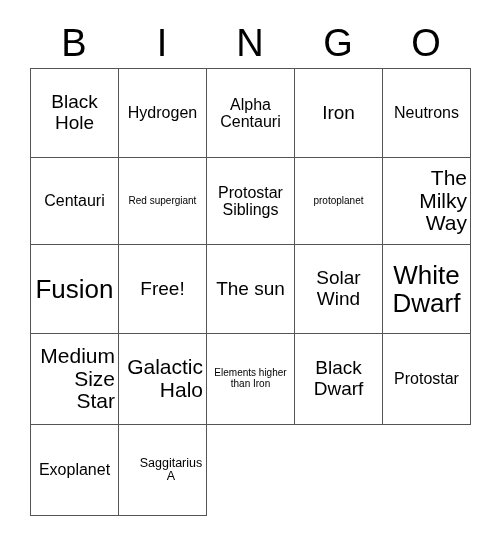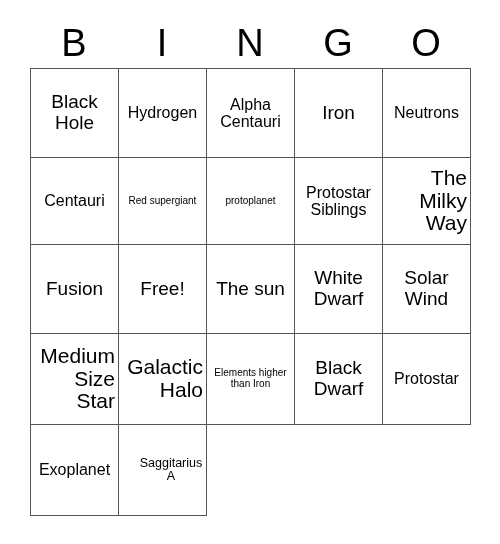--- a/index.html
+++ b/index.html
@@ -70,21 +70,21 @@
     overflow: hidden;
   }
   .cell span {
     display: block;
     line-height: 1.08;
     word-break: break-word;
   }
 
   
   .s-xl span { font-size: 19px; }
-  .s-lg span { font-size: 19px; }
+  .s-lg span { font-size: 26px; }
   .s-md span { font-size: 21px; text-align: right; }
   .s-sm span { font-size: 16px; }
   .s-xs span { font-size: 10px; }
   .s-xxs span { font-size: 12.5px; margin-left: 17px; }
 </style>
 </head>
 <body>
 
 <div class="card">
 
@@ -111,43 +111,43 @@
       </div>
       <div class="cell s-sm">
         <span>Neutrons</span>
       </div>
       <div class="cell s-sm">
         <span>Centauri</span>
       </div>
       <div class="cell s-xs">
         <span>Red supergiant</span>
       </div>
+      <div class="cell s-sm">
+        <span>Protostar Siblings</span>
+      </div>
       <div class="cell s-xs">
         <span>protoplanet</span>
-      </div>
-      <div class="cell s-sm">
-        <span>Protostar Siblings</span>
       </div>
       <div class="cell s-md">
         <span>The Milky Way</span>
       </div>
       <div class="cell s-lg">
         <span>Fusion</span>
       </div>
       <div class="cell s-xl">
         <span>Free!</span>
       </div>
       <div class="cell s-xl">
         <span>The sun</span>
       </div>
+      <div class="cell s-xl">
+        <span>Solar Wind</span>
+      </div>
       <div class="cell s-lg">
         <span>White Dwarf</span>
-      </div>
-      <div class="cell s-xl">
-        <span>Solar Wind</span>
       </div>
       <div class="cell s-md">
         <span>Medium Size Star</span>
       </div>
       <div class="cell s-md">
         <span>Galactic Halo</span>
       </div>
       <div class="cell s-xs">
         <span>Elements higher than Iron</span>
       </div>

